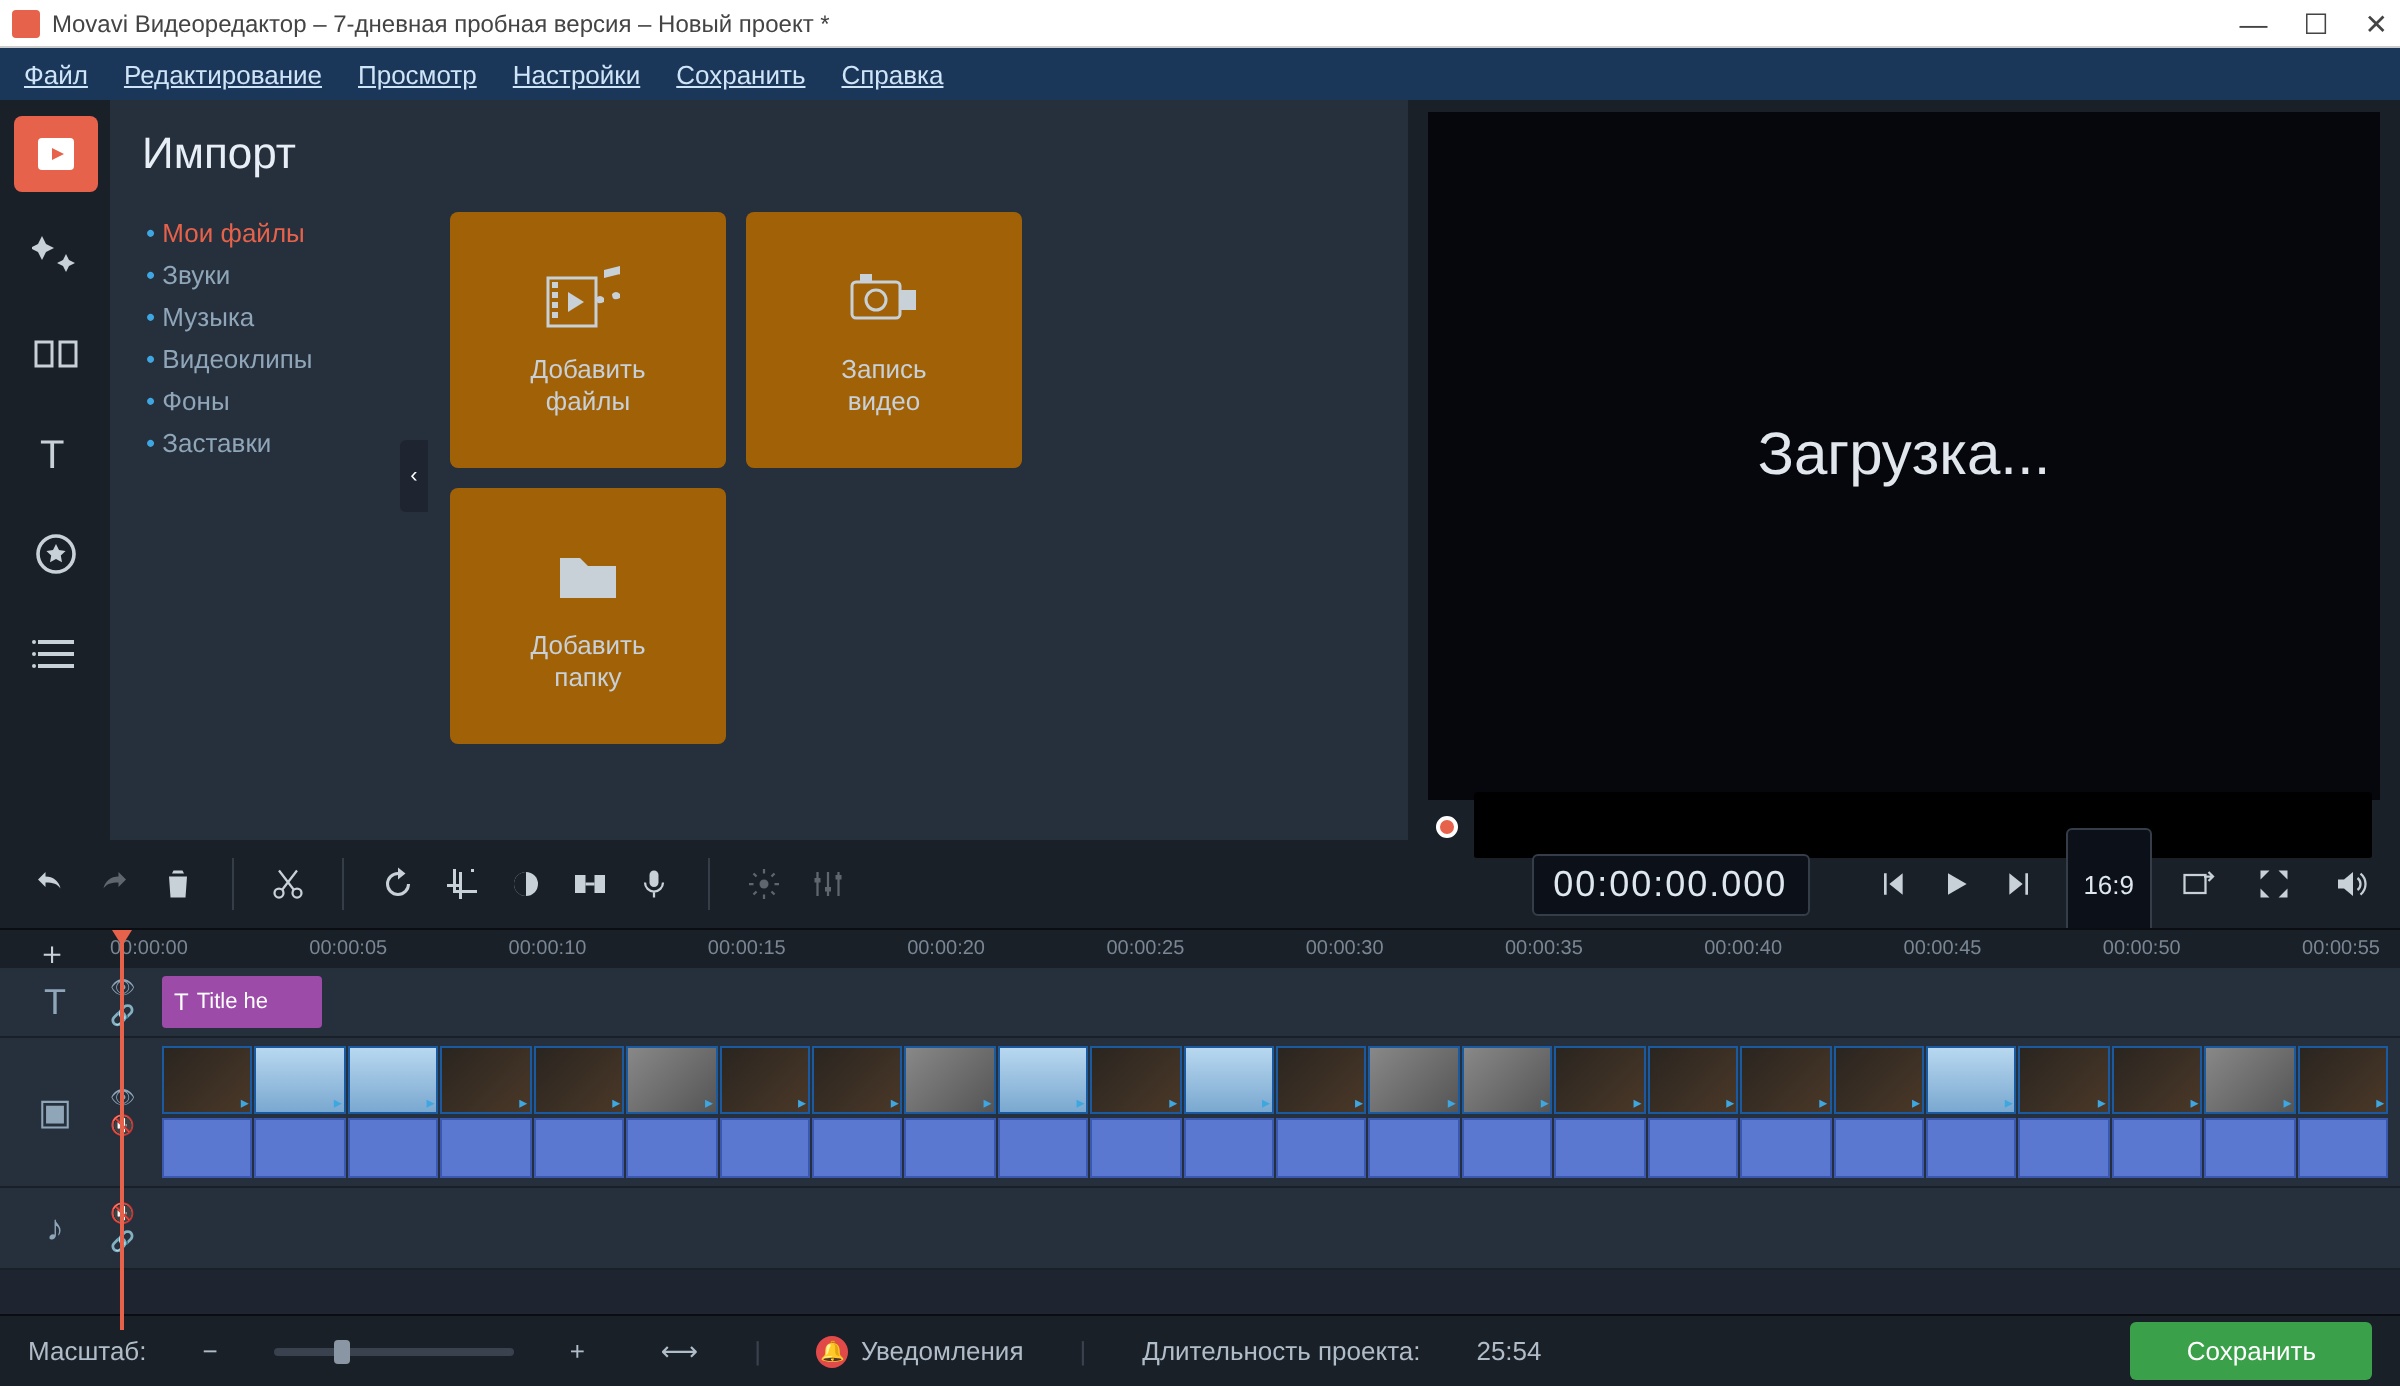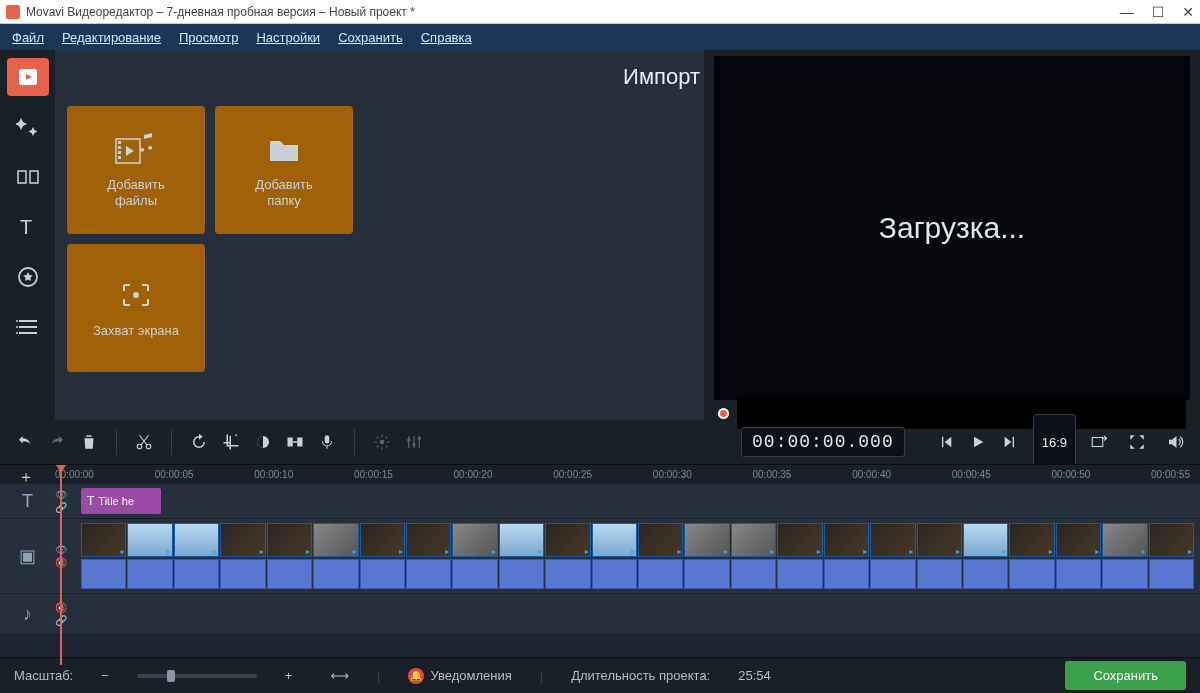--- a/index.html
+++ b/index.html
@@ -16,21 +16,21 @@
 .menubar span u { text-decoration: underline; }
 
 .main { display: flex; height: 370px; }
 
 .toolcol { width: 55px; background: #1a2028; display: flex; flex-direction: column; align-items: center; padding-top: 8px; gap: 12px; }
 .toolcol .tool { width: 42px; height: 38px; display: flex; align-items: center; justify-content: center; cursor: pointer; border-radius: 4px; }
 .toolcol .tool.active { background: #e6624a; }
 .toolcol .tool svg { width: 24px; height: 24px; }
 
 .importpanel { flex: 1; background: #262f3c; display: flex; flex-direction: column; padding: 8px 0; position: relative; }
-.importpanel .heading { text-align: right; font-size: 22px; color: #e8eef5; padding: 6px 4px 10px; }
+.importpanel .heading { text-align: left; font-size: 22px; color: #e8eef5; padding: 6px 16px 10px; }
 .importpanel .body { display: flex; flex: 1; }
 .catlist { width: 158px; padding: 6px 0 0 18px; position: relative; }
 .catlist .item { padding: 3px 0; color: #8fa5b8; cursor: pointer; font-size: 13px; }
 .catlist .item::before { content: "• "; color: #3ea6e0; }
 .catlist .item.active { color: #e6624a; }
 .catlist .collapse { position: absolute; right: -1px; top: 120px; width: 14px; height: 36px; background: #1e2530; border-radius: 3px 0 0 3px; display: flex; align-items: center; justify-content: center; color: #fff; font-size: 11px; cursor: pointer; }
 
 .tiles { flex: 1; display: grid; grid-template-columns: 138px 138px; grid-template-rows: 128px 128px; gap: 10px; padding: 6px 0 0 12px; align-content: start; }
 .tile { background: #a16207; border-radius: 4px; display: flex; flex-direction: column; align-items: center; justify-content: center; cursor: pointer; }
 .tile .ticon { width: 44px; height: 36px; margin-bottom: 10px; display: flex; align-items: center; justify-content: center; }
@@ -41,21 +41,21 @@
 .preview .screen span { font-size: 30px; color: #e0e6ec; font-weight: 300; }
 .preview .scrubber { height: 14px; display: flex; align-items: center; gap: 8px; padding: 0 4px; }
 .preview .scrubber .dot { width: 11px; height: 11px; background: #e6624a; border-radius: 50%; border: 2px solid #fff; }
 .preview .scrubber .track { flex: 1; height: 5px; background: #000; border-radius: 2px; }
 
 .controls { height: 44px; background: #1a2028; display: flex; align-items: center; padding: 0 10px; gap: 8px; }
 .controls .grp { display: flex; gap: 2px; }
 .controls .btn { width: 30px; height: 30px; display: flex; align-items: center; justify-content: center; cursor: pointer; color: #c8d0d8; border-radius: 3px; }
 .controls .sep { width: 1px; height: 26px; background: #353d48; margin: 0 4px; }
 .controls .spacer { flex: 1; }
-.controls .timecode { background: #0c1018; border: 1px solid #353d48; padding: 4px 10px; font-family: Liberation Mono, monospace; font-size: 18px; color: #dfe7ee; letter-spacing: 1px; border-radius: 3px; }
+.controls .timecode { background: #0c1018; border: 1px solid #353d48; padding: 4px 10px; font-family: Liberation Sans, sans-serif; font-size: 18px; color: #dfe7ee; letter-spacing: 1px; border-radius: 3px; }
 .controls .ratio { background: #0c1018; border: 1px solid #353d48; padding: 20px 8px; font-size: 13px; color: #dfe7ee; border-radius: 3px; cursor: pointer; }
 
 .ruler { height: 20px; background: #1a2028; display: flex; align-items: center; padding-left: 55px; position: relative; border-top: 1px solid #0a0d12; }
 .ruler .addbtn { position: absolute; left: 18px; top: 2px; color: #c8d0d8; font-size: 16px; cursor: pointer; }
 .ruler .ticks { flex: 1; display: flex; justify-content: space-between; padding-right: 10px; font-size: 10px; color: #7a8694; }
 .ruler .playhead { position: absolute; left: 60px; top: 0; width: 2px; height: 200px; background: #e6624a; z-index: 5; }
 .ruler .playhead::before { content: ""; position: absolute; top: 0; left: -4px; width: 10px; height: 8px; background: #e6624a; clip-path: polygon(0 0, 100% 0, 50% 100%); }
 
 .timeline { background: #262f3c; }
 .track { display: flex; align-items: center; min-height: 34px; border-bottom: 1px solid #1a2028; }
@@ -148,53 +148,65 @@
           <circle cx="1" cy="6" r="1"></circle>
           <circle cx="1" cy="12" r="1"></circle>
           <circle cx="1" cy="18" r="1"></circle>
         </svg>
     </div>
   </div>
 
   <div class="importpanel">
     <div class="heading">Импорт</div>
     <div class="body">
+      <div class="catlist">
+        <div class="item active">Мои файлы</div>
+        <div class="item">Звуки</div>
+        <div class="item">Музыка</div>
+        <div class="item">Видеоклипы</div>
+        <div class="item">Фоны</div>
+        <div class="item">Заставки</div>
+        <div class="collapse">‹</div>
+      </div>
       <div class="tiles">
         <div class="tile">
           <div class="ticon">
             <svg width="44" height="36" viewBox="0 0 44 36">
                 <rect x="2" y="8" width="24" height="24" fill="none" stroke="#c8d0d8" stroke-width="1.5"></rect>
                 <rect x="4" y="10" width="3" height="3" fill="#c8d0d8"></rect>
                 <rect x="4" y="15" width="3" height="3" fill="#c8d0d8"></rect>
                 <rect x="4" y="20" width="3" height="3" fill="#c8d0d8"></rect>
                 <rect x="4" y="25" width="3" height="3" fill="#c8d0d8"></rect>
                 <polygon points="12,15 20,20 12,25" fill="#c8d0d8"></polygon>
                 <path d="M30 4 L30 18 Q28 16 26 18 Q26 22 30 20 L30 8 L38 6 L38 16 Q36 14 34 16 Q34 20 38 18 L38 2 Z" fill="#c8d0d8"></path>
               </svg>
           </div>
           <div class="tlabel">Добавить
 файлы</div>
         </div>
         <div class="tile">
           <div class="ticon">
             <svg width="44" height="36" viewBox="0 0 44 36">
+                <rect x="6" y="10" width="24" height="18" rx="2" fill="none" stroke="#c8d0d8" stroke-width="1.5"></rect>
+                <circle cx="18" cy="19" r="5" fill="none" stroke="#c8d0d8" stroke-width="1.5"></circle>
+                <rect x="30" y="14" width="8" height="10" fill="#c8d0d8"></rect>
+                <rect x="10" y="6" width="6" height="4" fill="#c8d0d8"></rect>
+              </svg>
+          </div>
+          <div class="tlabel">Запись
+видео</div>
+        </div>
+        <div class="tile">
+          <div class="ticon">
+            <svg width="44" height="36" viewBox="0 0 44 36">
                 <path d="M8 10 L18 10 L22 14 L36 14 L36 30 L8 30 Z" fill="#c8d0d8"></path>
               </svg>
           </div>
           <div class="tlabel">Добавить
 папку</div>
-        </div>
-        <div class="tile">
-          <div class="ticon">
-            <svg width="44" height="36" viewBox="0 0 44 36">
-                <path d="M10 8 L10 14 M10 8 L16 8 M34 8 L28 8 M34 8 L34 14 M10 28 L10 22 M10 28 L16 28 M34 28 L34 22 M34 28 L28 28" stroke="#c8d0d8" stroke-width="2" fill="none"></path>
-                <circle cx="22" cy="18" r="3" fill="#c8d0d8"></circle>
-              </svg>
-          </div>
-          <div class="tlabel">Захват экрана</div>
         </div>
       </div>
     </div>
   </div>
 
   <div class="preview">
     <div class="screen">
       <span>Загрузка...</span>
     </div>
     <div class="scrubber">

